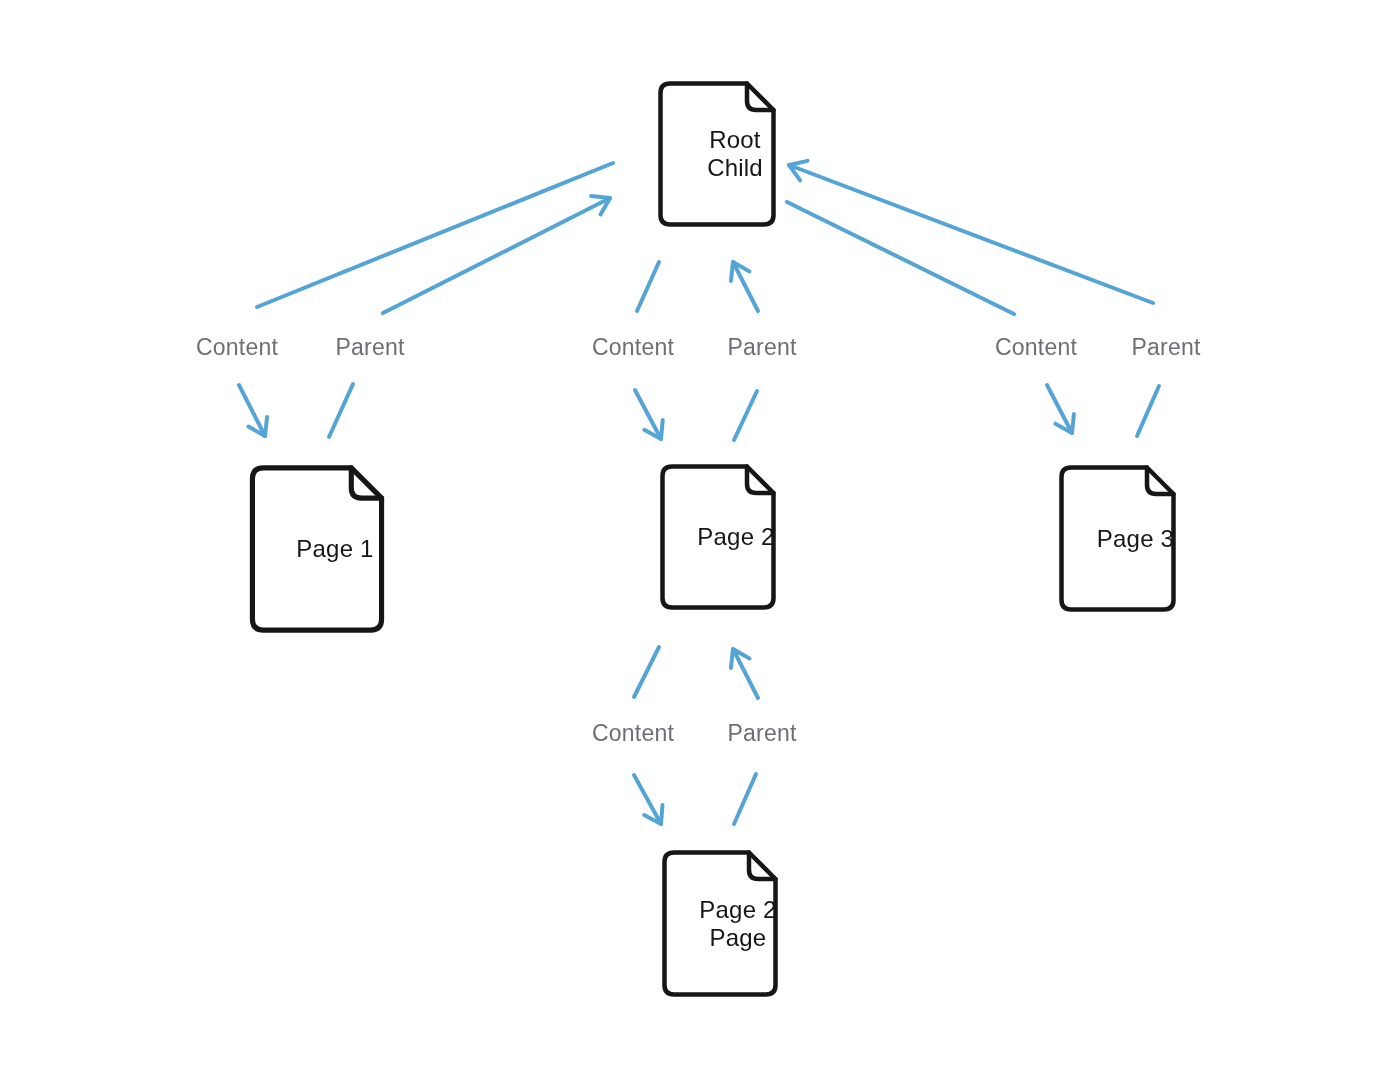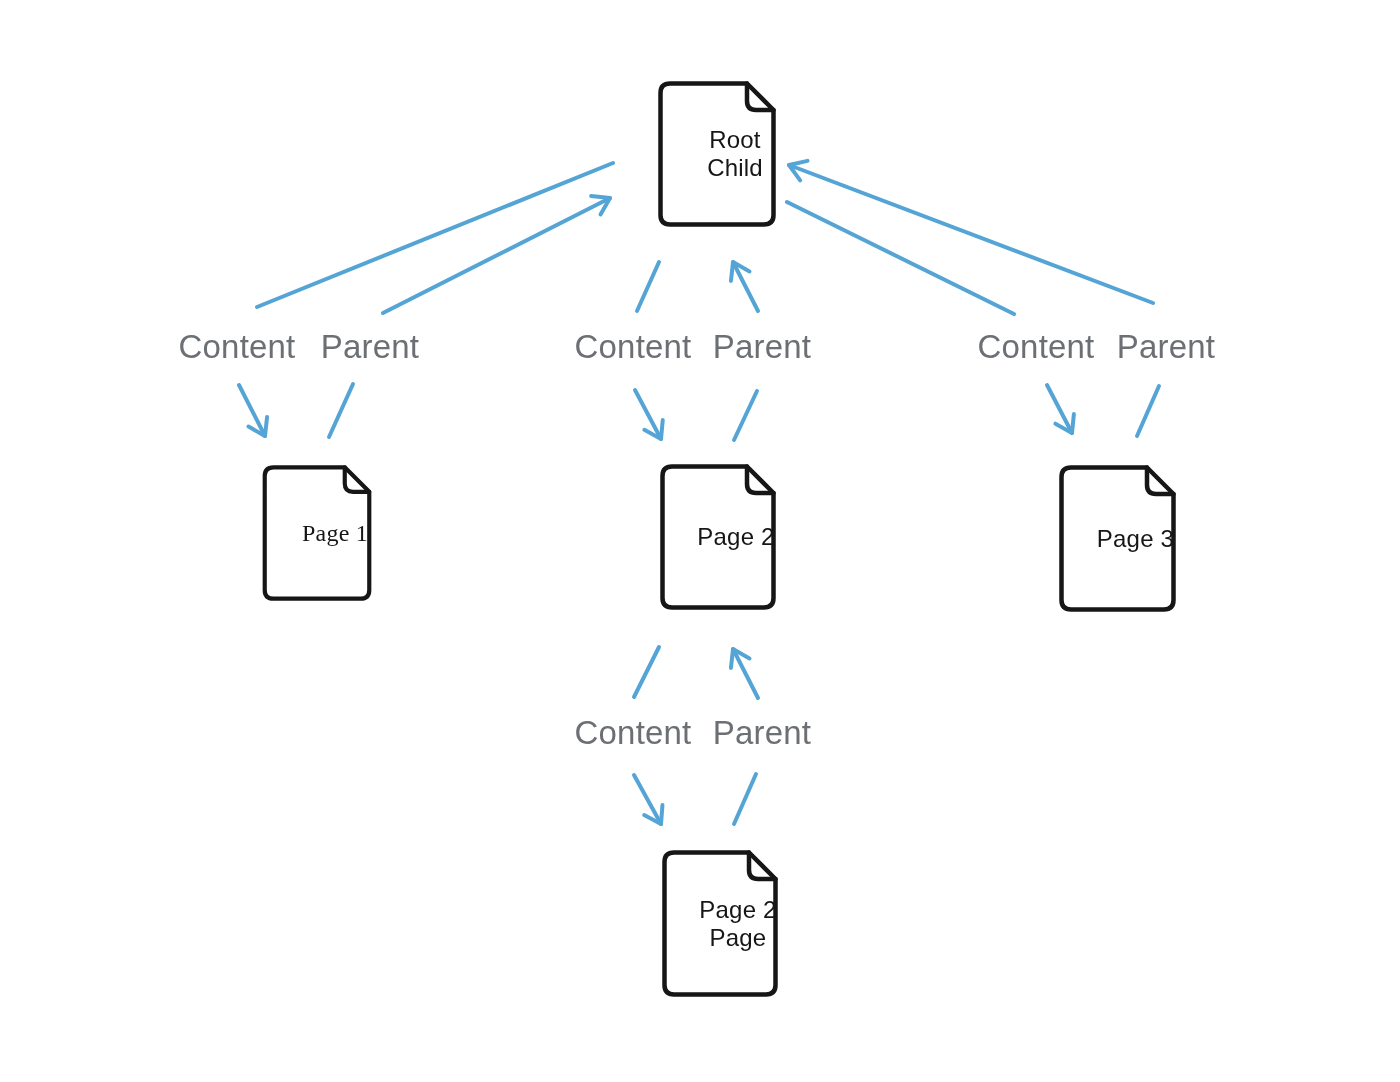--- a/index.html
+++ b/index.html
@@ -41,21 +41,21 @@
     text-align: center;
     font-size: 24px;
     line-height: 28px;
     color: #161616;
     letter-spacing: 0.2px;
     white-space: nowrap;
   }
   .edge-label {
     position: absolute;
     transform: translate(-50%, -50%);
-    font-size: 33px;
+    font-size: 23px;
     line-height: 32px;
     color: #6c6f73;
     white-space: nowrap;
     letter-spacing: 0.2px;
   }
 </style>
 </head>
 <body>
 
 <div class="canvas">
@@ -121,21 +121,21 @@
       <div class="node" style="left: 640px; top: 81px; width: 118px; height: 146px;">
         <svg viewBox="0 0 118 146" class="doc-icon">
           <path d="M 89 2.5 L 115.5 29 L 115.5 134 Q 115.5 143.5 106 143.5 L 12 143.5 Q 2.5 143.5 2.5 134 L 2.5 12 Q 2.5 2.5 12 2.5 Z" fill="#ffffff" stroke="#161616" stroke-width="4.5" stroke-linejoin="round" stroke-linecap="round"></path>
           <path d="M 89 2.5 L 89 20 Q 89 29 98 29 L 115.5 29" fill="none" stroke="#161616" stroke-width="4.5" stroke-linejoin="round" stroke-linecap="round"></path>
         </svg>
         <div class="node-text" style="color: rgb(22, 22, 22);">
           <div>Root</div>
           <div>Child</div>
         </div>
       </div>
-      <div class="node" style="left: 240px; top: 465px; width: 118px; height: 136px; font-family: Liberation Serif, serif;">
+      <div class="node" style="left: 240px; top: 465px; width: 118px; height: 168px;">
         <svg viewBox="0 0 118 147" class="doc-icon">
           <path d="M 89 2.5 L 115.5 29 L 115.5 135 Q 115.5 144.5 106 144.5 L 12 144.5 Q 2.5 144.5 2.5 135 L 2.5 12 Q 2.5 2.5 12 2.5 Z" fill="#ffffff" stroke="#161616" stroke-width="4.5" stroke-linejoin="round" stroke-linecap="round"></path>
           <path d="M 89 2.5 L 89 20 Q 89 29 98 29 L 115.5 29" fill="none" stroke="#161616" stroke-width="4.5" stroke-linejoin="round" stroke-linecap="round"></path>
         </svg>
         <div class="node-text" style="color: rgb(22, 22, 22);">
           <div>Page 1</div>
         </div>
       </div>
       <div class="node" style="left: 642px; top: 464px; width: 116px; height: 146px;">
         <svg viewBox="0 0 116 146" class="doc-icon">

